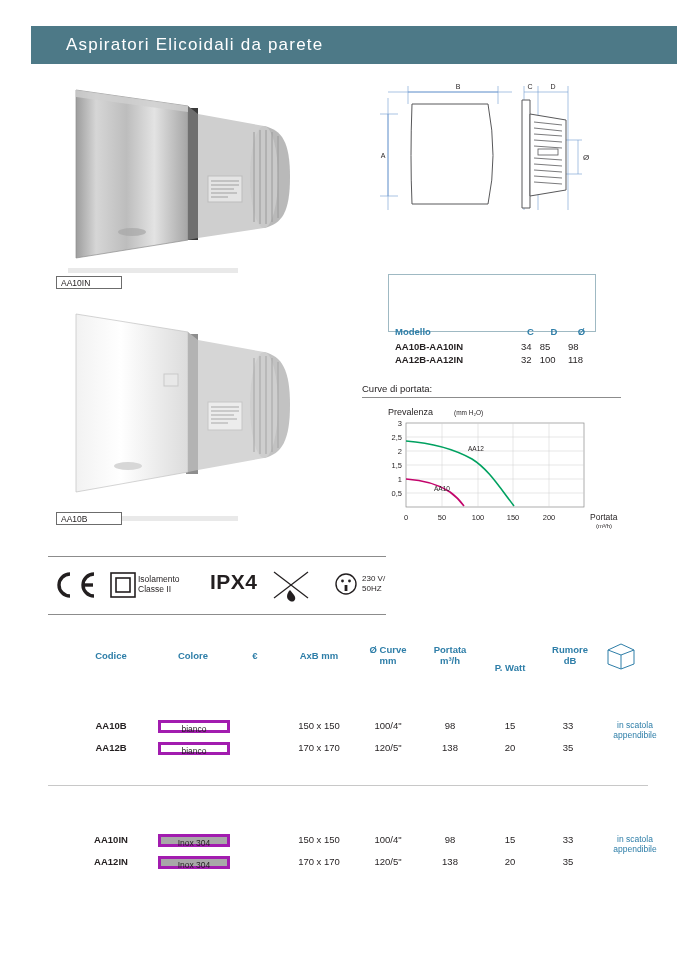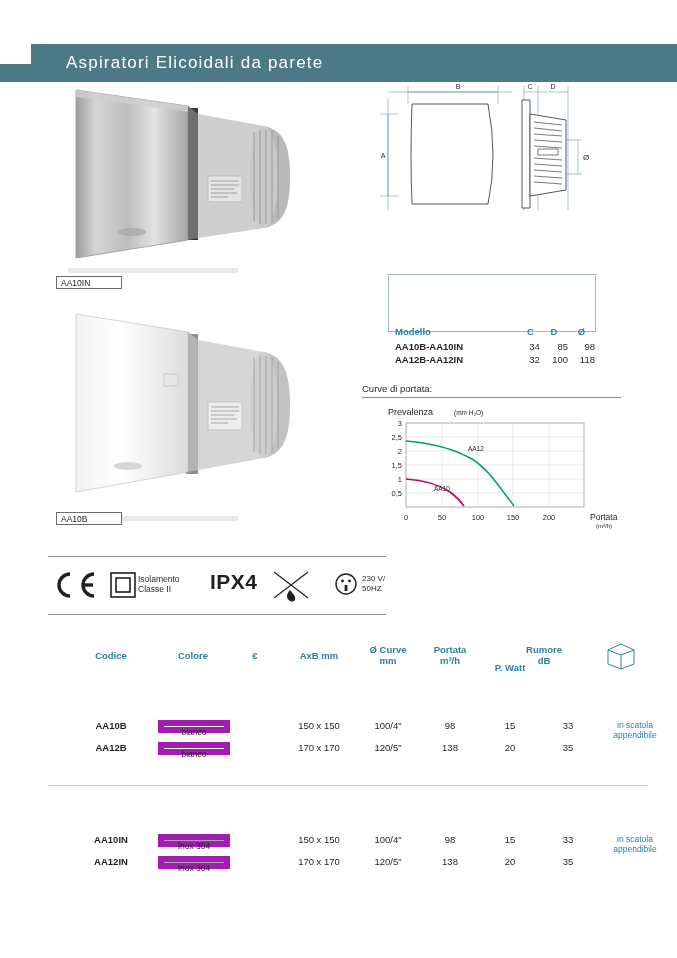--- a/index.html
+++ b/index.html
@@ -9,21 +9,20 @@
     background: #ffffff;
     font-family: "Liberation Sans", sans-serif;
     color: #231f20;
     position: relative;
     overflow: hidden;
   }
   
   .header-bar {
     position:absolute; left:0; top:26px; width:677px; height:38px;
     background:#4d7987;
-    margin-top:18px;
   }
   .header-bar .title {
     position:absolute; left:66px; top:9px;
     font-size:17px; letter-spacing:1.2px; color:#ffffff; font-weight:400;
   }
   .header-left-white {
     position:absolute; left:0; top:26px; width:31px; height:38px; background:#ffffff;
   }
   
   .photo {
@@ -56,40 +55,40 @@
     position:absolute; left:388px; top:274px; width:208px; height:58px;
     border:1px solid #9fb9c3; background:#fff;
     font-size:9.5px;
   }
   .model-table table { border-collapse:collapse; width:100%;margin-top:48px; }
   .model-table th {
     color:#2e7ea8; font-weight:bold; font-size:9.5px; padding:3px 0 3px 0;
     text-align:center;
   }
   .model-table th.first, .model-table td.first { text-align:left; padding-left:6px; }
-  .model-table td { font-size:9.5px; font-weight:bold; text-align:right; padding:1px 0; }
+  .model-table td { font-size:9.5px; font-weight:bold; text-align:left; padding:1px 0; }
   .model-table td.val { font-weight:normal; }
 
   
   .curve-label { position:absolute; left:362px; top:383px; font-size:9.5px; color:#231f20; }
   .curve-line { position:absolute; left:362px; top:397px; width:259px; height:1px; background:#8c8c8c; }
   .chart-wrap { position:absolute; left:362px; top:403px; width:262px; height:135px; }
 
   
   .sym-row { position:absolute; left:48px; top:556px; width:380px; height:62px; }
   .sym-line-top { position:absolute; left:48px; top:556px; width:338px; height:1px; background:#8c8c8c; }
   .sym-line-bottom { position:absolute; left:48px; top:614px; width:338px; height:1px; background:#8c8c8c; }
 
   
   .spec { position:absolute; left:48px; top:640px; width:600px; }
   .spec .hdr { color:#2e7ea8; font-size:9.5px; font-weight:bold; text-align:center; line-height:11px; }
   .spec .cell { font-size:9.5px; text-align:center; }
   .spec .code { font-size:9.5px; font-weight:bold; text-align:center; }
   .colore-box {
-    border:6px solid #a21caf; width:72px; height:13px; margin:0 auto;
+    border:3px solid #a21caf; width:72px; height:13px; margin:0 auto;
     font-size:8.5px; line-height:12px; text-align:center; background:#fff; color:#231f20;
   }
   .colore-box.inox { background:#a8a8a8; color:#231f20; }
   .pack { color:#2e7ea8; font-size:8.5px; text-align:center; line-height:10px; }
 
   .sep-line { position:absolute; left:48px; width:600px; height:1px; background:#c8c8c8; }
 
   .page-num {
     position:absolute; left:0; top:964px; width:677px; text-align:center;
     font-size:9px; color:#231f20;
@@ -349,21 +348,21 @@
     <div class="hdr" style="position:absolute;left:236px;top:10px;width:70px;">AxB mm</div>
     <div class="hdr" style="position:absolute;left:310px;top:4px;width:60px;">
       <span>Ø Curve</span><br>
       <span>mm</span>
     </div>
     <div class="hdr" style="position:absolute;left:372px;top:4px;width:60px;">
       <span>Portata</span><br>
       <span>m³/h</span>
     </div>
     <div class="hdr" style="position:absolute;left:434px;top:22px;width:56px;">P. Watt</div>
-    <div class="hdr" style="position:absolute;left:466px;top:4px;width:60px;">
+    <div class="hdr" style="position:absolute;left:492px;top:4px;width:60px;">
       <span>Rumore</span><br>
       <span>dB</span>
     </div>
     <svg style="position:absolute;left:556px;top:2px;width:34px;height:28px;" viewBox="0 0 34 28" xmlns="http://www.w3.org/2000/svg">
       <path d="M4 8 L17 2 L30 8 L30 22 L17 27 L4 22 Z" fill="#ffffff" stroke="#2e7ea8" stroke-width="1"></path>
       <path d="M4 8 L17 13 L30 8" fill="none" stroke="#2e7ea8" stroke-width="1"></path>
       <line x1="17" y1="13" x2="17" y2="27" stroke="#2e7ea8" stroke-width="1"></line>
     </svg>
   </div>
 

